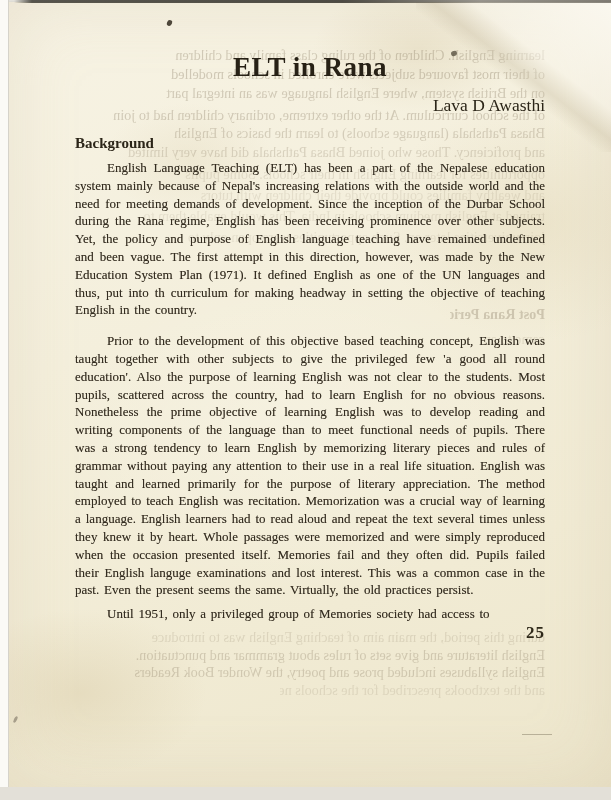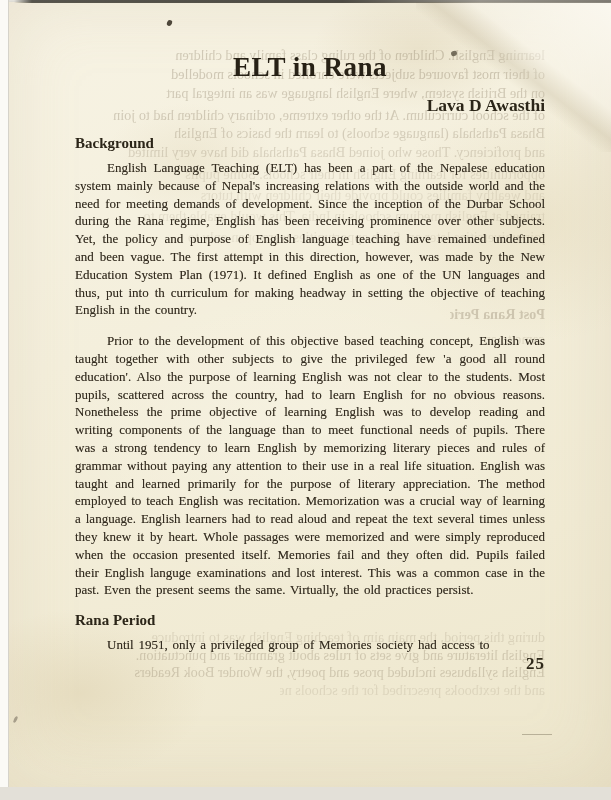--- a/index.html
+++ b/index.html
@@ -37,21 +37,21 @@
   
   .ghost{position:absolute;z-index:1;transform:scaleX(-1);color:rgba(112,97,72,.9);
          filter:blur(.5px);font-size:14.2px;line-height:18px;white-space:nowrap;overflow:hidden;
          text-align:justify;}
   .ghost.bold{font-weight:bold;}
 
   
   .content{position:absolute;left:75px;top:0;width:470px;z-index:4;color:#342d21;}
   .title{margin-top:50px;text-align:center;font-weight:bold;font-size:27px;line-height:34px;
          letter-spacing:.5px;color:#272116;}
-  .author{margin-top:10px;text-align:right;font-weight:bold;font-size:17.5px;line-height:22px;color:#2b2518;}
+  .author{margin-top:10px;text-align:right;font-weight:normal;font-size:17.5px;line-height:22px;color:#2b2518;}
   .heading{margin-top:18px;font-weight:bold;font-size:15px;line-height:19px;color:#2b2518;}
   .heading.rana{margin-top:12px;}
   .para{margin:6px 0 0 0;text-indent:32px;text-align:justify;font-size:13px;line-height:17.8px;
         word-spacing:1.5px;color:#332c20;text-shadow:0 0 .4px rgba(60,50,35,.45);}
   .para.second{margin-top:13px;}
   .pageno{text-align:right;font-size:17px;font-weight:bold;letter-spacing:1px;color:#2e2819;}
 </style>
 </head>
 <body>
 
@@ -82,21 +82,20 @@
   <div class="fold"></div>
 
   <div class="content">
     <div class="title">ELT in Rana</div>
     <div class="author">Lava D Awasthi</div>
 
     <div class="heading">Background</div>
     <p class="para">English Language Teaching (ELT) has been a part of the Nepalese education system mainly because of Nepal's increasing relations with the outside world and the need for meeting demands of development. Since the inception of the Durbar School during the Rana regime, English has been receiving prominence over other subjects. Yet, the policy and purpose of English language teaching have remained undefined and been vague. The first attempt in this direction, however, was made by the New Education System Plan (1971). It defined English as one of the UN languages and thus, put into th curriculum for making headway in setting the objective of teaching English in the country.</p>
     <p class="para second">Prior to the development of this objective based teaching concept, English was taught together with other subjects to give the privileged few 'a good all round education'. Also the purpose of learning English was not clear to the students. Most pupils, scattered across the country, had to learn English for no obvious reasons. Nonetheless the prime objective of learning English was to develop reading and writing components of the language than to meet functional needs of pupils. There was a strong tendency to learn English by memorizing literary pieces and rules of grammar without paying any attention to their use in a real life situation. English was taught and learned primarily for the purpose of literary appreciation. The method employed to teach English was recitation. Memorization was a crucial way of learning a language. English learners had to read aloud and repeat the text several times unless they knew it by heart. Whole passages were memorized and were simply reproduced when the occasion presented itself. Memories fail and they often did. Pupils failed their English languge examinations and lost interest. This was a common case in the past. Even the present seems the same. Virtually, the old practices persist.</p>
 
-    <div class="heading rana">Rana Period</div>
     <p class="para">Until 1951, only a privileged group of Memories society had access to</p>
 
     <div class="pageno">25</div>
   </div>
 
   <div class="edge-top"></div>
   <div class="edge-left"></div>
   <div class="edge-bottom"></div>
   <div class="speck speck-a"></div>
   <div class="speck speck-b"></div>

